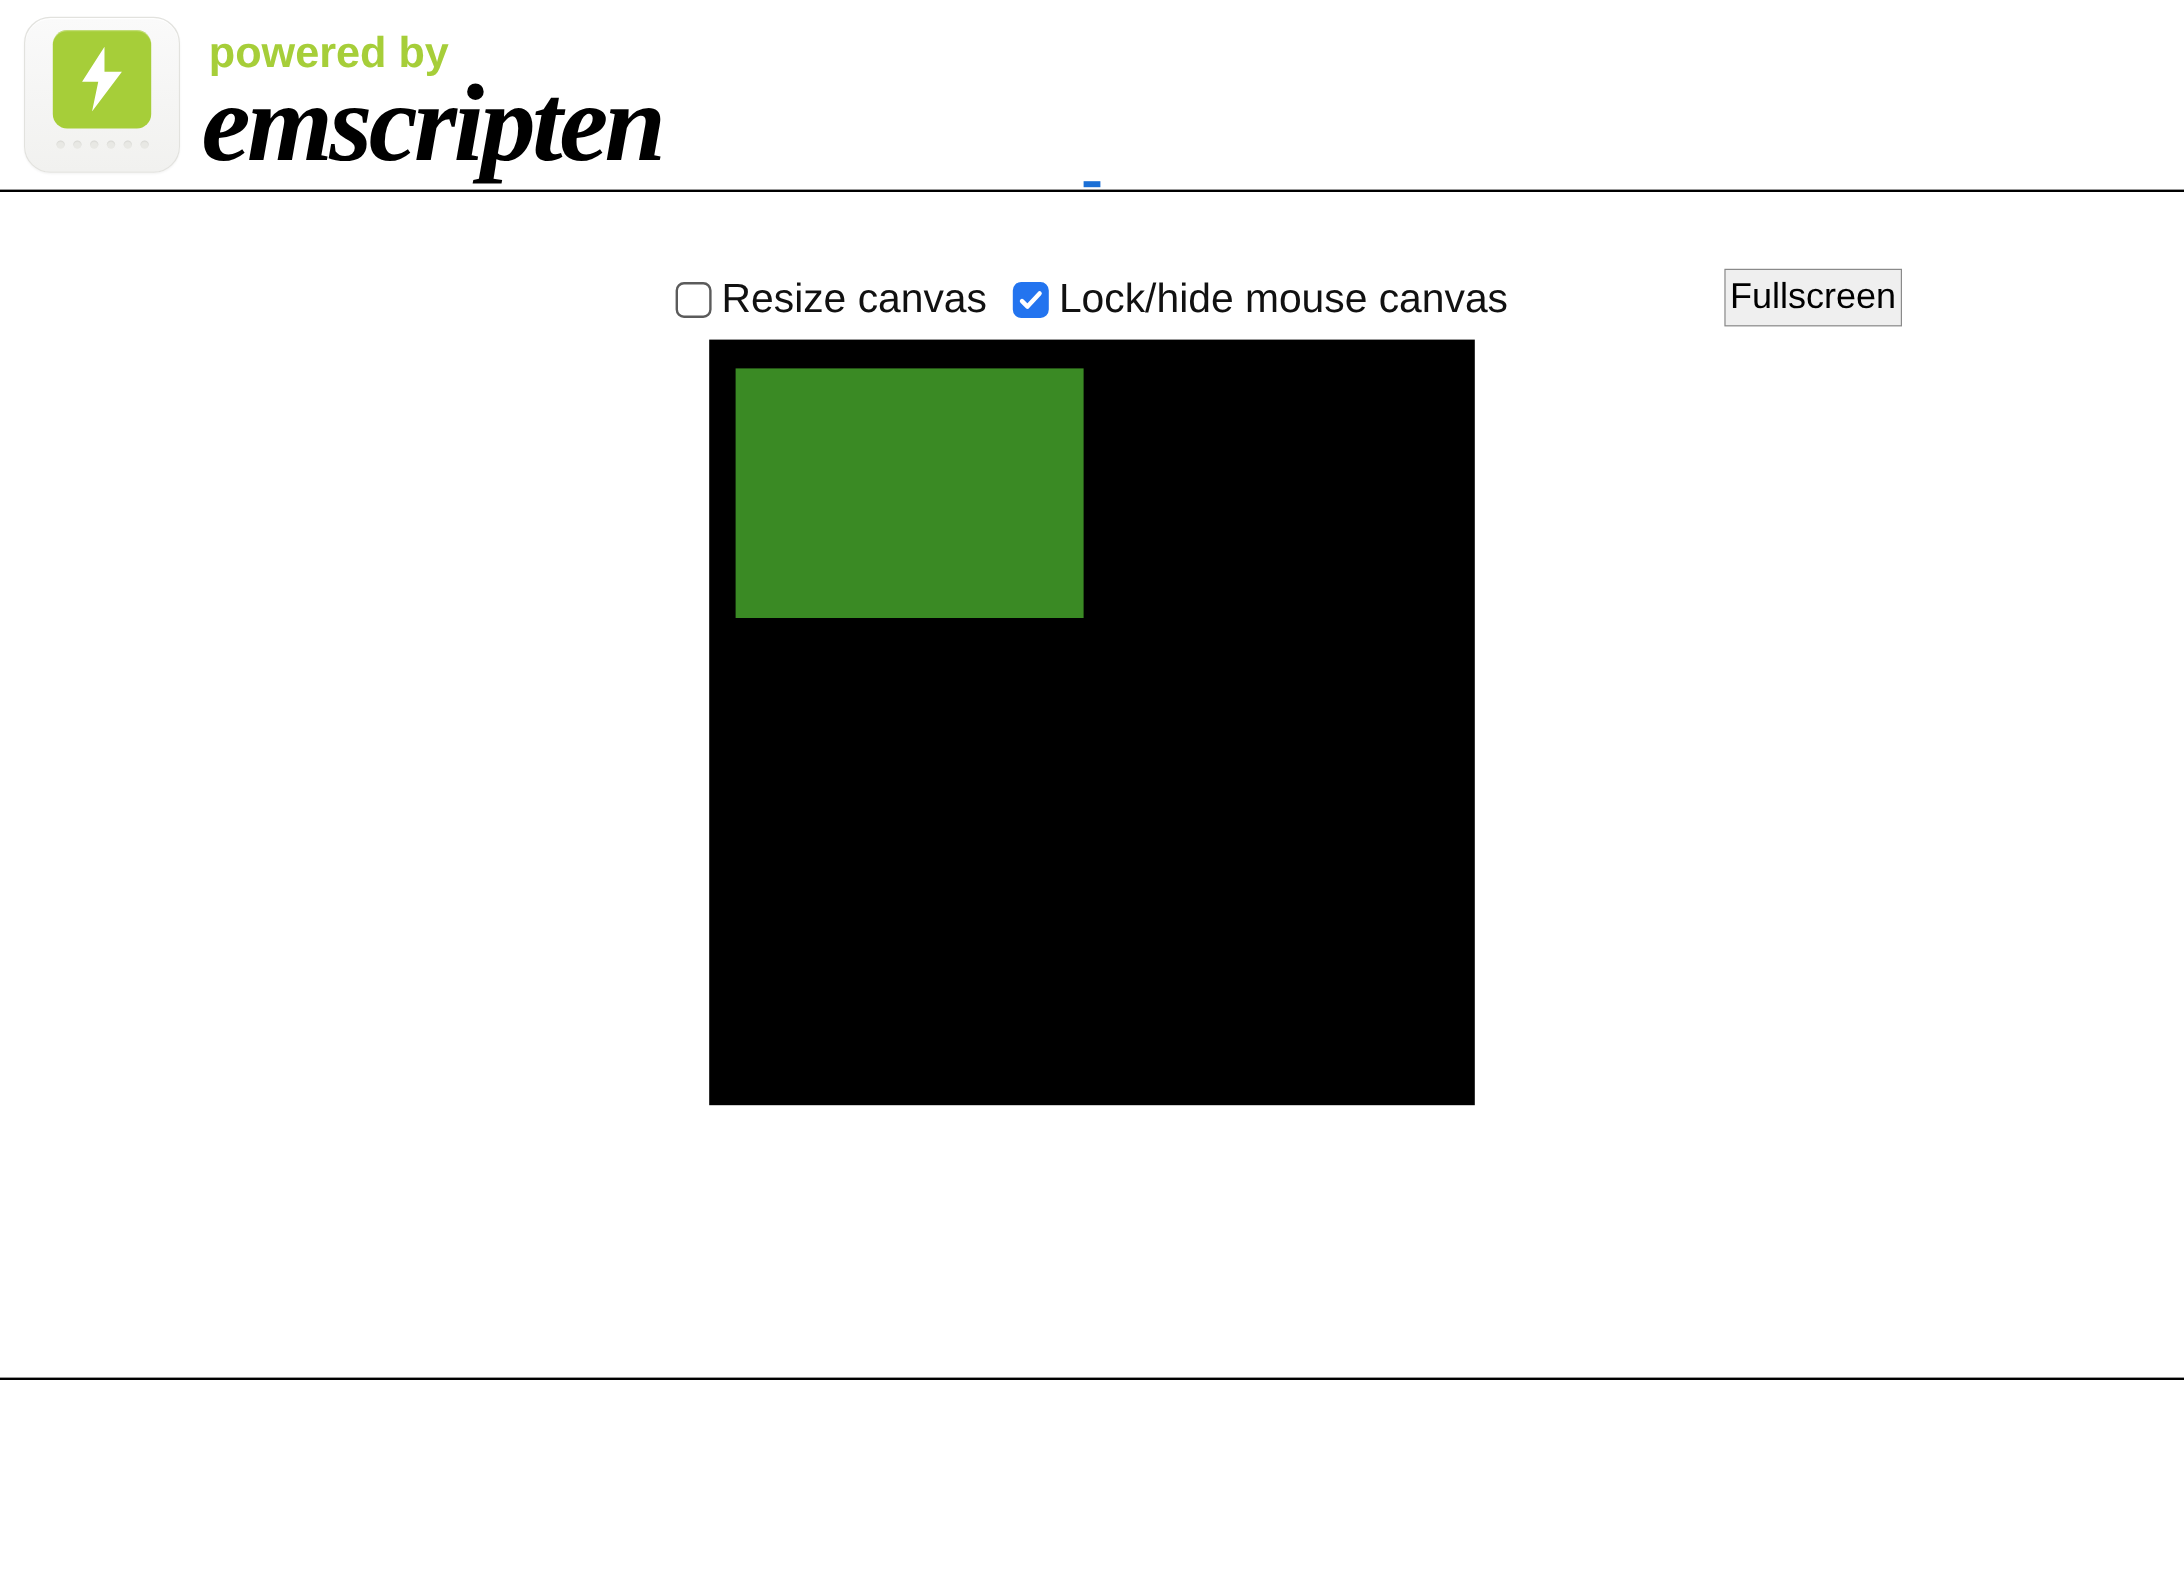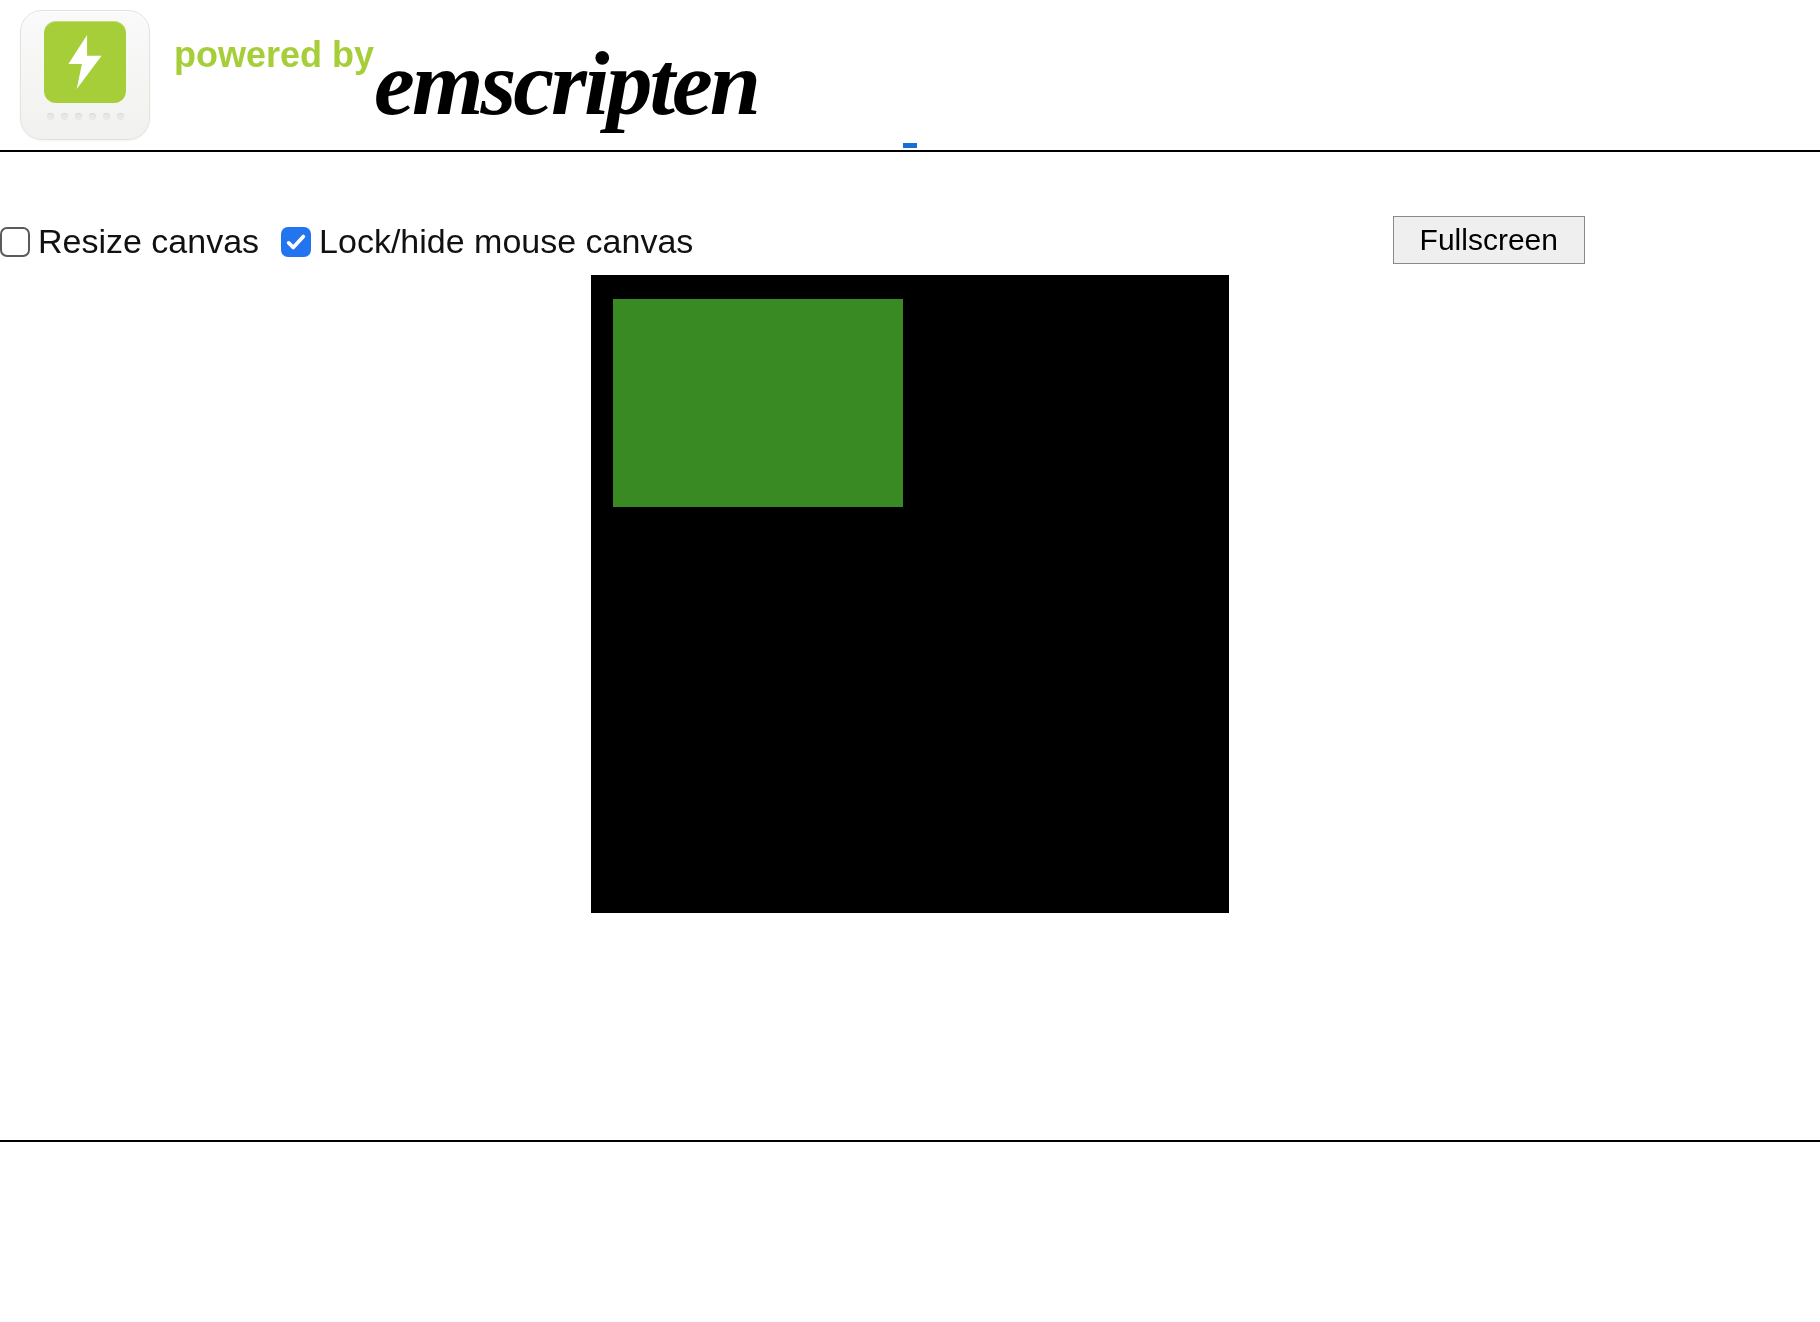--- a/index.html
+++ b/index.html
@@ -45,21 +45,21 @@
       gap: 7px;
       margin-top: 10px;
     }
     .logo-dots span {
       width: 7px; height: 7px; border-radius: 50%;
       background: #e8e8e4;
       box-shadow: inset 0 1px 1px rgba(0,0,0,0.08);
     }
     .brand-text {
       display: flex;
-      flex-direction: row;
+      flex-direction: column;
       line-height: 1;
       filter: drop-shadow(0 0 6px rgba(255,255,255,1));
       margin-top: 16px;
     }
     .brand-top {
       color: #a6ce39;
       font-weight: 900;
       font-size: 36px;
       letter-spacing: 0px;
       margin-bottom: -6px;
@@ -84,21 +84,21 @@
       left: 50%;
       transform: translateX(-50%);
       top: -9px;
       width: 14px;
       height: 5px;
       background: #1a6fd6;
     }
     .controls-row {
       display: flex;
       align-items: center;
-      justify-content: flex-start;
+      justify-content: center;
       gap: 22px;
       margin-top: 70px;
       font-size: 34px;
       color: #111;
       position: relative;
     }
     .chk-wrap {
       display: inline-flex;
       align-items: center;
       gap: 8px;
@@ -116,21 +116,21 @@
     .chk.checked {
       background: #2374ef;
       border-color: #2374ef;
     }
     .chk.checked svg { width: 22px; height: 22px; }
     .fullscreen-btn {
       position: absolute;
       right: 235px;
       top: -6px;
       font-size: 30px;
-      padding: 6px 26px;
+      padding: 6px 4px;
       background: #efefef;
       border: 1px solid #8a8a8a;
       cursor: pointer;
       font-family: Arial, Helvetica, sans-serif;
     }
     .canvas-wrap {
       display: flex;
       justify-content: center;
       margin-top: 14px;
     }

